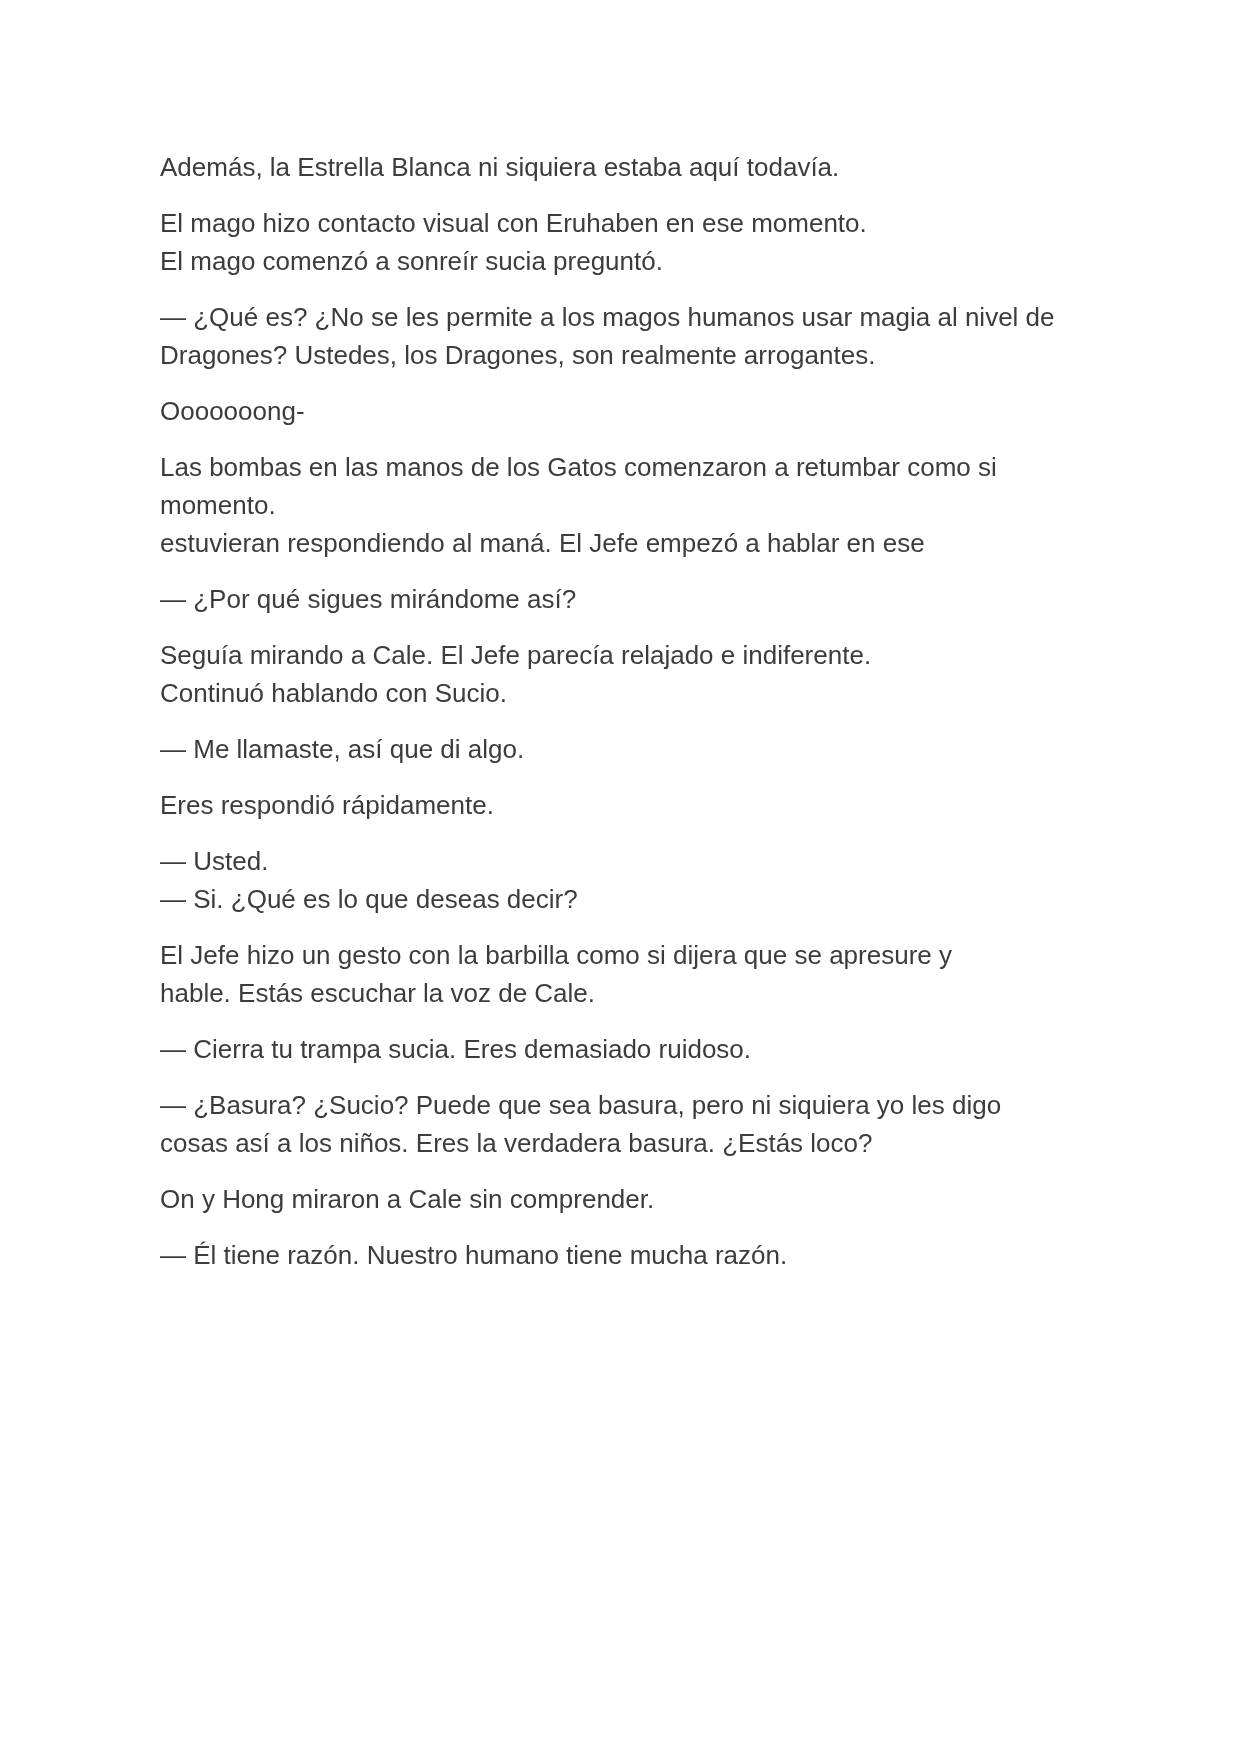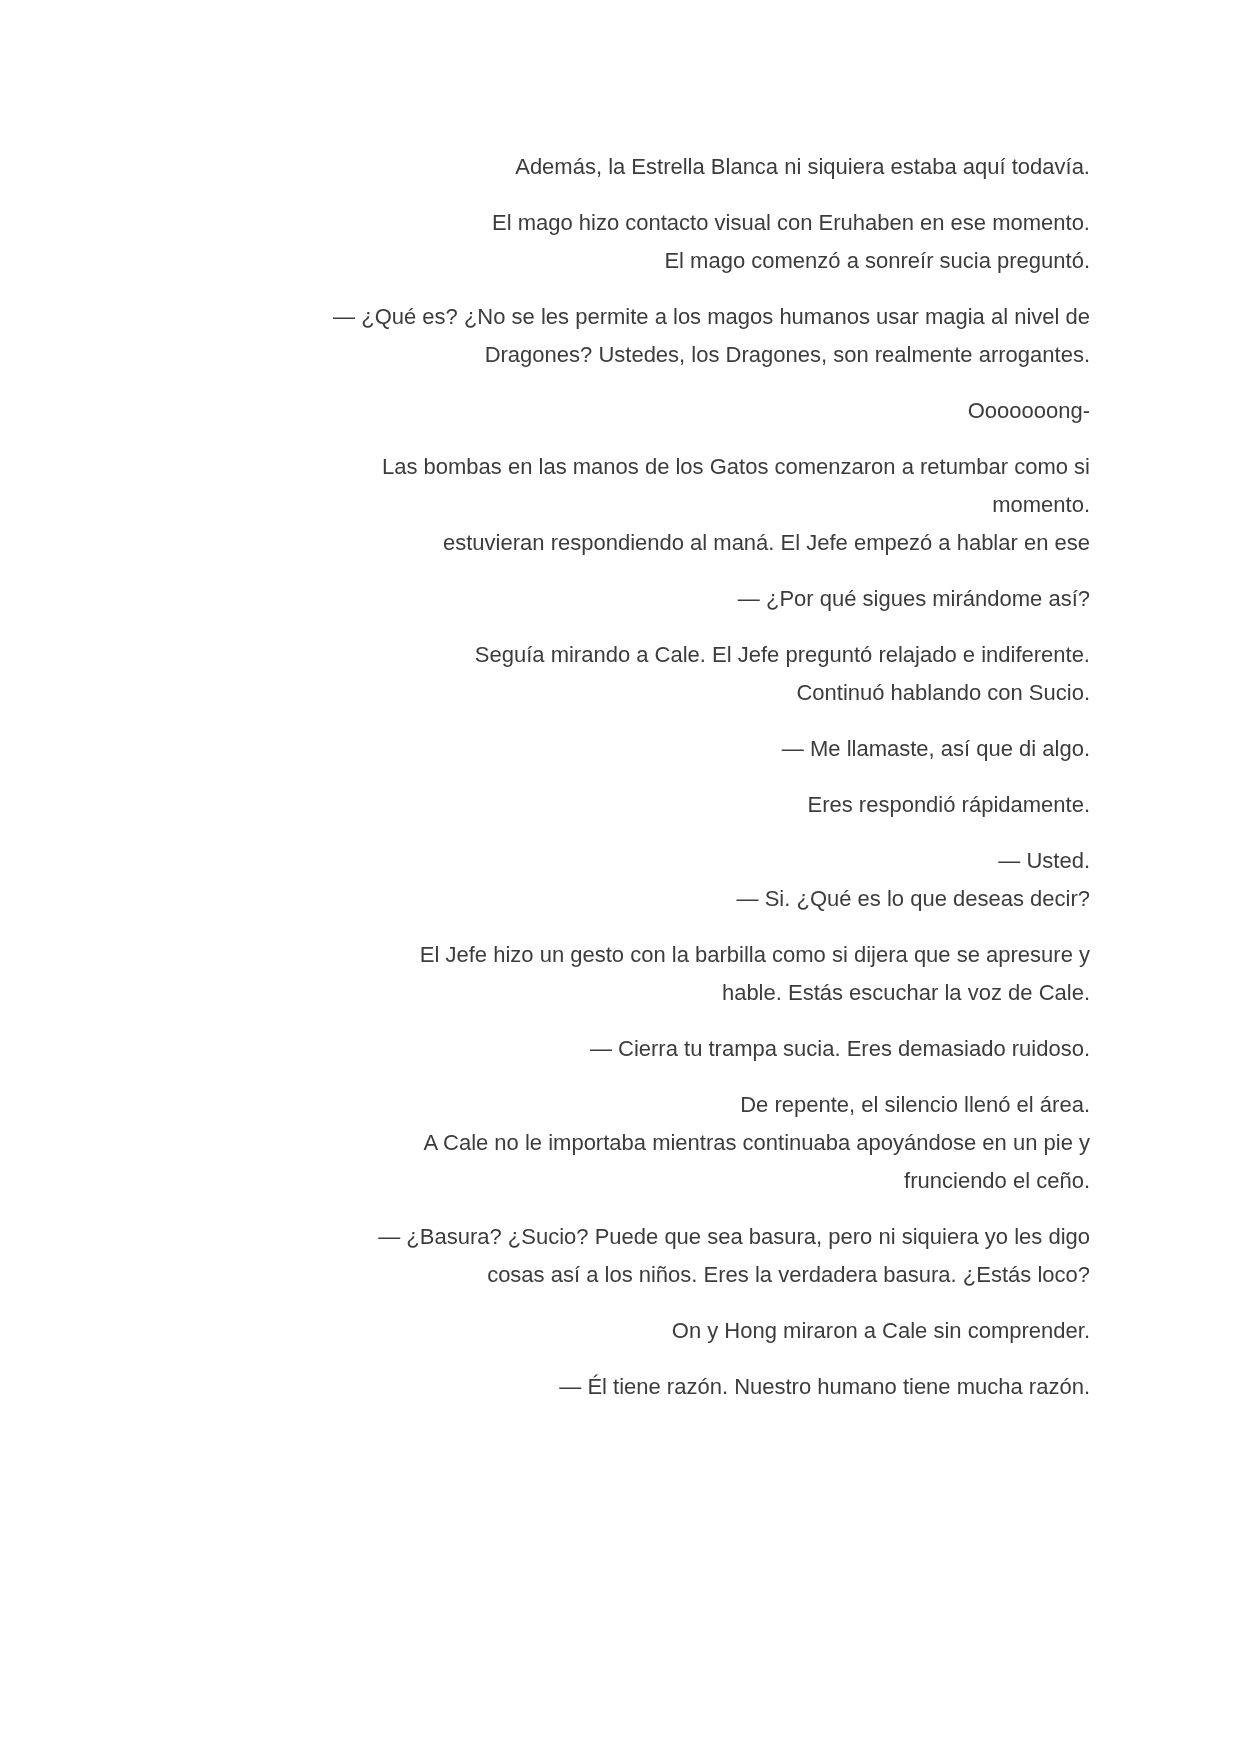--- a/index.html
+++ b/index.html
@@ -17,26 +17,25 @@
   }
   .content {
     position: absolute;
     left: 160px;
     top: 148px;
     width: 930px;
   }
   .content p {
     margin: 0 0 18px 0;
     padding: 0;
-    font-size: 22px;
+    font-size: 26px;
     font-weight: 300;
     line-height: 38px;
     color: #3c3c3c;
     letter-spacing: 0px;
-    text-align: right;
   }
   .content p .line {
     display: block;
     white-space: nowrap;
   }
 </style>
 </head>
 <body>
 
 <div class="page">
@@ -59,46 +58,41 @@
       </p>
       <p>
         <span class="line">Las bombas en las manos de los Gatos comenzaron a retumbar como si</span>
         <span class="line">momento.</span>
         <span class="line">estuvieran respondiendo al maná. El Jefe empezó a hablar en ese</span>
       </p>
       <p>
         <span class="line">— ¿Por qué sigues mirándome así?</span>
       </p>
       <p>
-        <span class="line">Seguía mirando a Cale. El Jefe preguntó relajado e indiferente.</span>
+        <span class="line">Seguía mirando a Cale. El Jefe parecía relajado e indiferente.</span>
         <span class="line">Continuó hablando con Sucio.</span>
       </p>
       <p>
         <span class="line">— Me llamaste, así que di algo.</span>
       </p>
       <p>
         <span class="line">Eres respondió rápidamente.</span>
       </p>
       <p>
         <span class="line">— Usted.</span>
         <span class="line">— Si. ¿Qué es lo que deseas decir?</span>
       </p>
       <p>
         <span class="line">El Jefe hizo un gesto con la barbilla como si dijera que se apresure y</span>
         <span class="line">hable. Estás escuchar la voz de Cale.</span>
       </p>
       <p>
         <span class="line">— Cierra tu trampa sucia. Eres demasiado ruidoso.</span>
       </p>
       <p>
-        <span class="line">De repente, el silencio llenó el área.</span>
-        <span class="line">A Cale no le importaba mientras continuaba apoyándose en un pie y</span>
-        <span class="line">frunciendo el ceño.</span>
-      </p>
-      <p>
         <span class="line">— ¿Basura? ¿Sucio? Puede que sea basura, pero ni siquiera yo les digo</span>
         <span class="line">cosas así a los niños. Eres la verdadera basura. ¿Estás loco?</span>
       </p>
       <p>
         <span class="line">On y Hong miraron a Cale sin comprender.</span>
       </p>
       <p>
         <span class="line">— Él tiene razón. Nuestro humano tiene mucha razón.</span>
       </p>
     </div>

